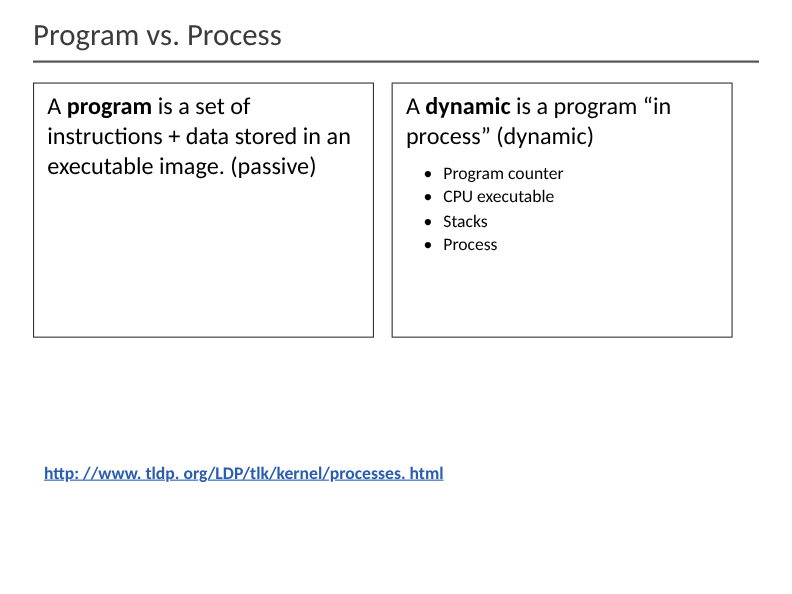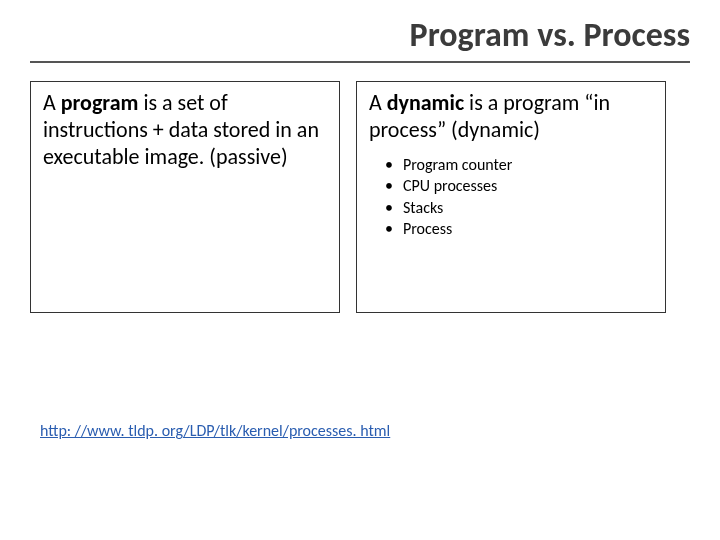--- a/index.html
+++ b/index.html
@@ -11,27 +11,26 @@
     color: #000;
     overflow: hidden;
   }
   .slide {
     width: 720px;
     height: 540px;
     position: relative;
     padding: 14px 30px 0 30px;
   }
   .title {
-    font-size: 34px;
-    font-weight: 700;
+    font-size: 28px;
+    font-weight: 400;
     color: #3b3b3b;
     padding-bottom: 6px;
     border-bottom: 2px solid #555;
     margin-bottom: 18px;
-    text-align: right;
   }
   .columns {
     display: flex;
     gap: 16px;
   }
   .box {
     border: 1px solid #333;
     width: 310px;
     height: 232px;
     padding: 8px 12px;
@@ -57,20 +56,21 @@
     left: 40px;
     bottom: 98px;
     font-size: 16px;
     line-height: 1.35;
   }
   .footer .label { font-weight: 700; }
   .footer .link {
     color: #2a5db0;
     text-decoration: underline;
     cursor: pointer;
+    font-weight: bold;
   }
 </style>
 </head>
 <body>
 
 <div class="slide">
   <h1 class="title">Program vs. Process</h1>
 
   <div class="columns">
     <div class="box">
@@ -78,21 +78,21 @@
         <span>A </span><span class="bold">program</span><span> is a set of instructions + data stored in an executable image. (passive)</span>
       </p>
     </div>
 
     <div class="box">
       <p class="lead">
         <span>A </span><span class="bold">dynamic</span><span> is a program “in process” (dynamic)</span>
       </p>
       <ul class="bullets">
         <li>Program counter</li>
-        <li>CPU processes</li>
+        <li>CPU executable</li>
         <li>Stacks</li>
         <li>Process</li>
       </ul>
     </div>
   </div>
 
   <div class="footer">
     <span class="link">http: //www. tldp. org/LDP/tlk/kernel/processes. html</span>
   </div>
 </div>

